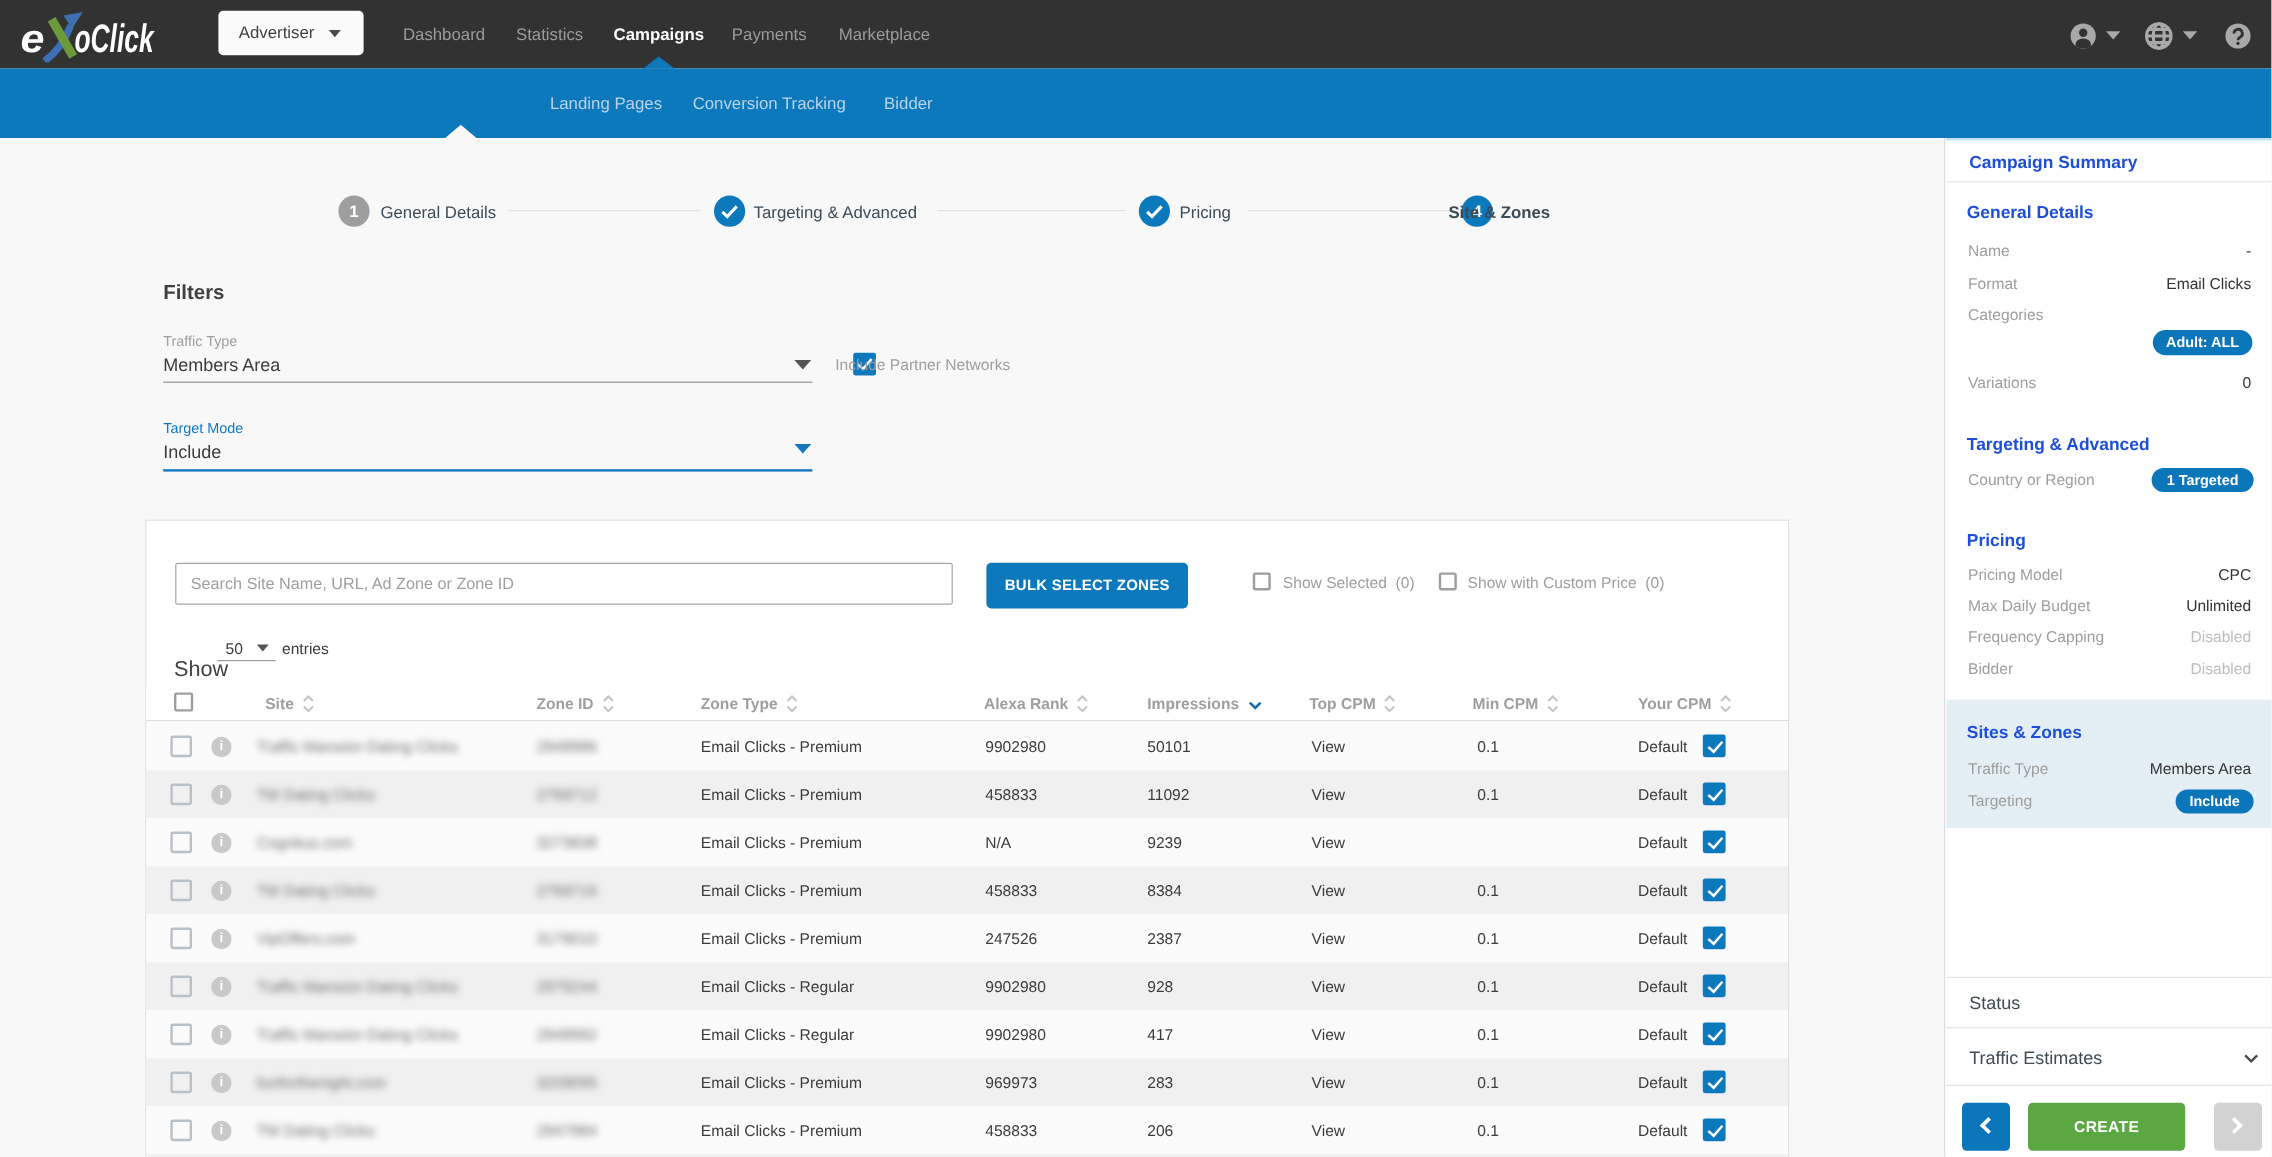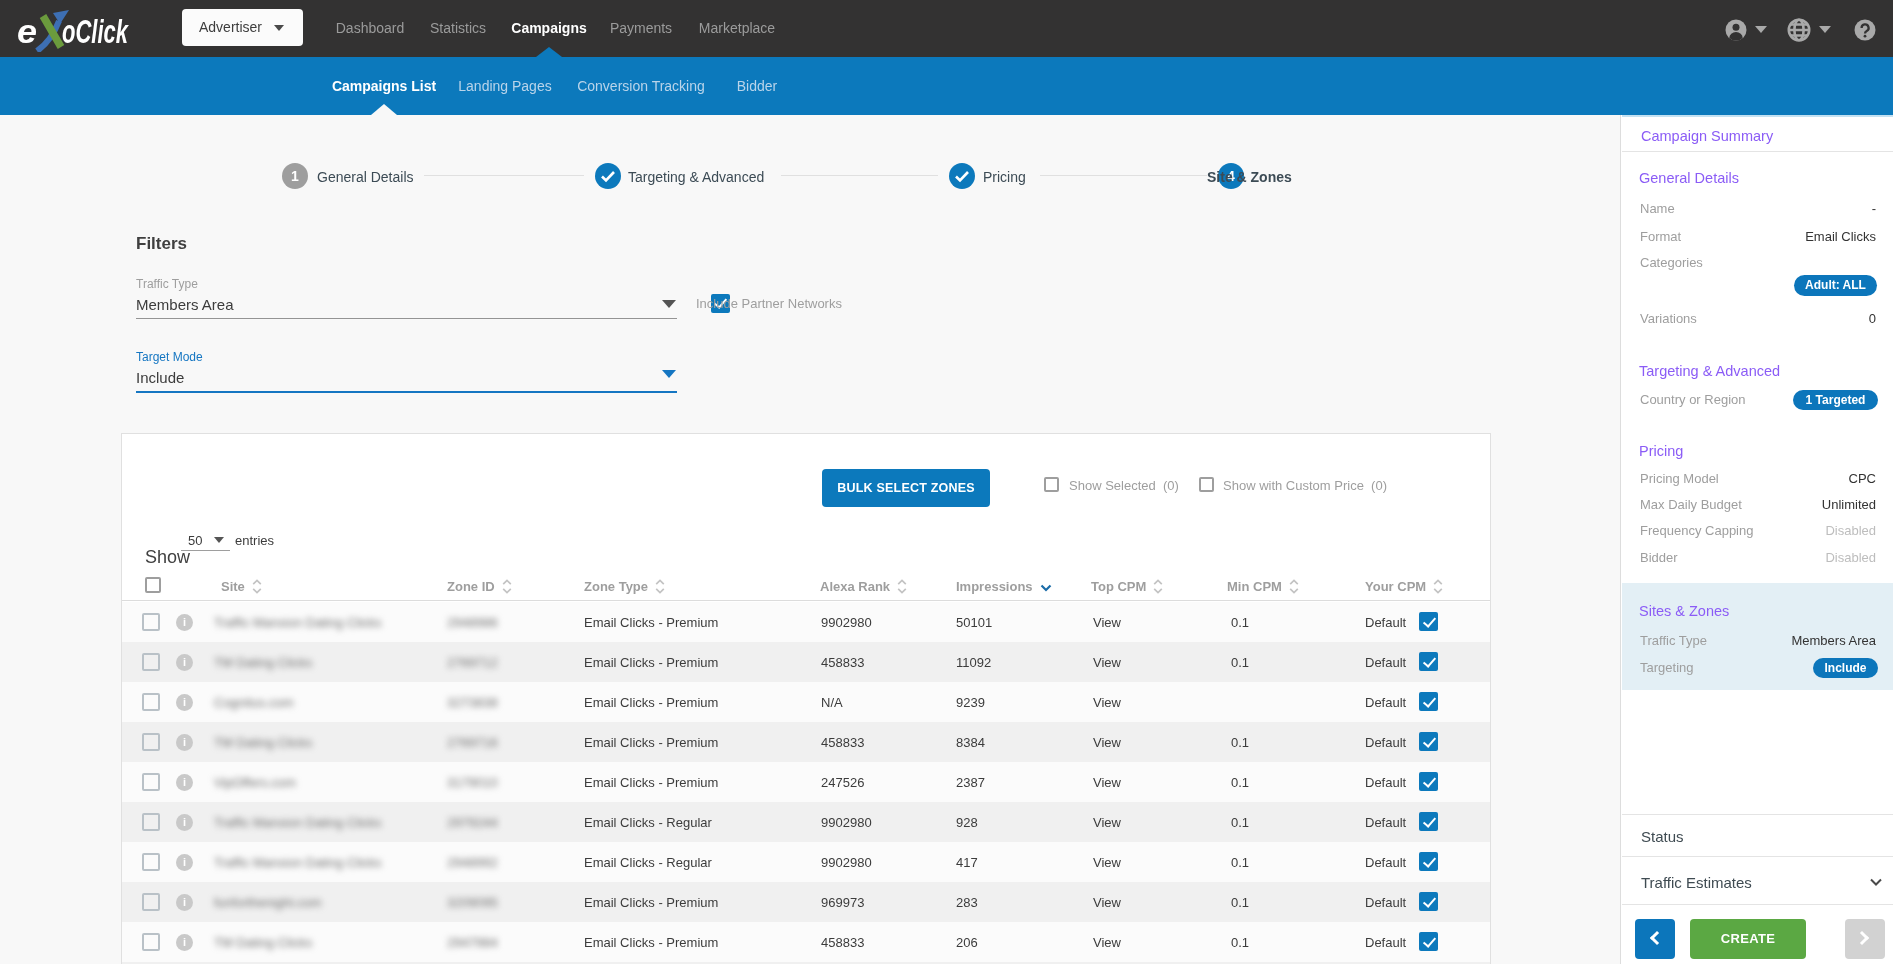--- a/index.html
+++ b/index.html
@@ -58,29 +58,29 @@
 .trow.even { background:#f0f0f0; }
 .td { position:absolute; top:13px; font-size:13px; color:#3c3c3c; }
 .blur { filter:blur(3.2px); color:#6e6e6e; }
 .rcb { position:absolute; left:20px; top:11px; width:18px; height:18px; border:2px solid #b9c1c7; border-radius:2px; background:transparent; }
 .rcbc { position:absolute; left:1297px; top:10px; width:19px; height:19px; background:#0c79bc; border-radius:2px; }
 .rcbc:after { content:""; position:absolute; left:6.5px; top:2.5px; width:5px; height:10px; border:solid #fff; border-width:0 2.5px 2.5px 0; transform:rotate(41deg); }
 .info { position:absolute; left:54px; top:12px; width:17px; height:17px; border-radius:50%; background:#c9c9c9; color:#fff; font-size:11px; font-weight:bold; text-align:center; line-height:17px; }
 
 
 #aside { position:absolute; left:1620px; top:115px; width:273px; height:849px; background:#fff; border-left:1px solid #ddd; }
-#aside .hdr { position:absolute; left:20px; font-size:14.5px; font-weight:normal; color:#8b5cf6; }
+#aside .hdr { position:absolute; left:20px; font-size:14.5px; font-weight:bold; color:#1d4ed8; }
 #aside .lab { position:absolute; left:19px; font-size:13px; color:#9e9e9e; }
 #aside .val { position:absolute; right:17px; font-size:13px; color:#333; text-align:right; }
 #aside .val.dis { color:#bdbdbd; }
 .pill { position:absolute; background:#0c76bb; border-radius:11px; color:#fff; font-size:12px; font-weight:bold; text-align:center; }
 #sz-bg { position:absolute; left:1px; top:468px; width:272px; height:107px; background:#e3eff5; }
 .aline { position:absolute; left:1px; width:272px; height:1px; background:#e4e4e4; }
 #backbtn { position:absolute; left:14px; top:804px; width:40px; height:40px; background:#0c76bb; border-radius:4px; }
-#createbtn { position:absolute; left:69px; top:804px; width:116px; height:40px; background:#5ba843; border-radius:4px; color:#fff; font-weight:bold; font-size:13px; text-align:center; line-height:40px; letter-spacing:0.3px; }
+#createbtn { position:absolute; left:69px; top:804px; width:131px; height:40px; background:#5ba843; border-radius:4px; color:#fff; font-weight:bold; font-size:13px; text-align:center; line-height:40px; letter-spacing:0.3px; }
 #nextbtn { position:absolute; left:224px; top:804px; width:40px; height:40px; background:#d2d2d2; border-radius:4px; }
 .chev { position:absolute; width:10px; height:10px; border:solid #fff; border-width:0 3px 3px 0; }
 </style>
 </head>
 <body>
 <div id="app">
 <svg width="0" height="0" style="position:absolute;">
       <defs>
 <g id="sorticon">
           <path d="M1.2 5.2 L5 1.4 L8.8 5.2" stroke="#c3c3c3" stroke-width="1.7" fill="none"></path>
@@ -129,21 +129,20 @@
     <div class="ticon" style="left:1819px;top:26px;width:0;height:0;border-left:6px solid transparent;border-right:6px solid transparent;border-top:7px solid #a9a9a9;"></div>
     <svg class="ticon" style="left:1854px;" width="22" height="22" viewBox="0 0 22 22">
       <circle cx="11" cy="11" r="10.5" fill="#a9a9a9"></circle>
       <path d="M7.6 8.9 a3.5 3.5 0 1 1 5.1 3.1 c-1.3 0.7 -1.7 1.3 -1.7 2.5" stroke="#333232" stroke-width="2.3" fill="none"></path>
       <circle cx="11" cy="17.2" r="1.4" fill="#333232"></circle>
     </svg>
   </div>
 
   <div id="bluebar"></div>
   <div id="tri-camp"></div>
-  <div class="bnav on" style="left:309px;width:150px;">Campaigns List</div>
   <div class="bnav" style="left:430px;width:150px;">Landing Pages</div>
   <div class="bnav" style="left:566px;width:150px;">Conversion Tracking</div>
   <div class="bnav" style="left:682px;width:150px;">Bidder</div>
   <div id="tri-list"></div>
 
   <div class="stepc grey" style="left:282px;">1</div>
   <div class="steplab" style="left:317px;">General Details</div>
   <div class="stepline" style="left:424px;width:160px;"></div>
   <div class="stepc blue" style="left:595px;"><svg width="26" height="26" viewBox="0 0 26 26">
         <path d="M7 13.5 L11 17.5 L19 9" stroke="#fff" stroke-width="2.6" fill="none"></path>
@@ -164,20 +163,21 @@
   <div class="fcaret" style="left:662px;top:300px;border-top:8px solid #545454;"></div>
   <div class="fline" style="top:318px;height:1px;background:#949494;"></div>
   <div class="cb checked" style="left:711px;top:294px;width:19px;height:19px;"></div>
   <div class="cblab" style="left:696px;top:296px;">Include Partner Networks</div>
   <div class="flab" style="left:136px;top:350px;color:#1576c2;">Target Mode</div>
   <div class="fval" style="left:136px;top:369px;">Include</div>
   <div class="fcaret" style="left:662px;top:370px;border-top:8px solid #1576c2;"></div>
   <div class="fline" style="top:391px;height:2px;background:#1576c2;"></div>
 
   <div id="card">
+    <div id="search">Search Site Name, URL, Ad Zone or Zone ID</div>
     <div id="bulkbtn">BULK SELECT ZONES</div>
     <div class="cb empty" style="left:922px;top:43px;width:15px;height:15px;"></div>
     <div class="cblab" style="left:947px;top:44px;">Show Selected&nbsp;&nbsp;(0)</div>
     <div class="cb empty" style="left:1077px;top:43px;width:15px;height:15px;"></div>
     <div class="cblab" style="left:1101px;top:44px;">Show with Custom Price&nbsp;&nbsp;(0)</div>
     <div id="showrow">Show</div>
     <div style="position:absolute;left:113px;top:99px;font-size:13px;color:#3c3c3c;">entries</div>
     <div class="fval" style="left:66px;top:99px;font-size:13px;">50</div>
     <div class="fcaret" style="left:92px;top:103px;border-left:5px solid transparent;border-right:5px solid transparent;border-top:6px solid #555;"></div>
     <div style="position:absolute;left:59px;top:116px;width:49px;height:1px;background:#9e9e9e;"></div>

